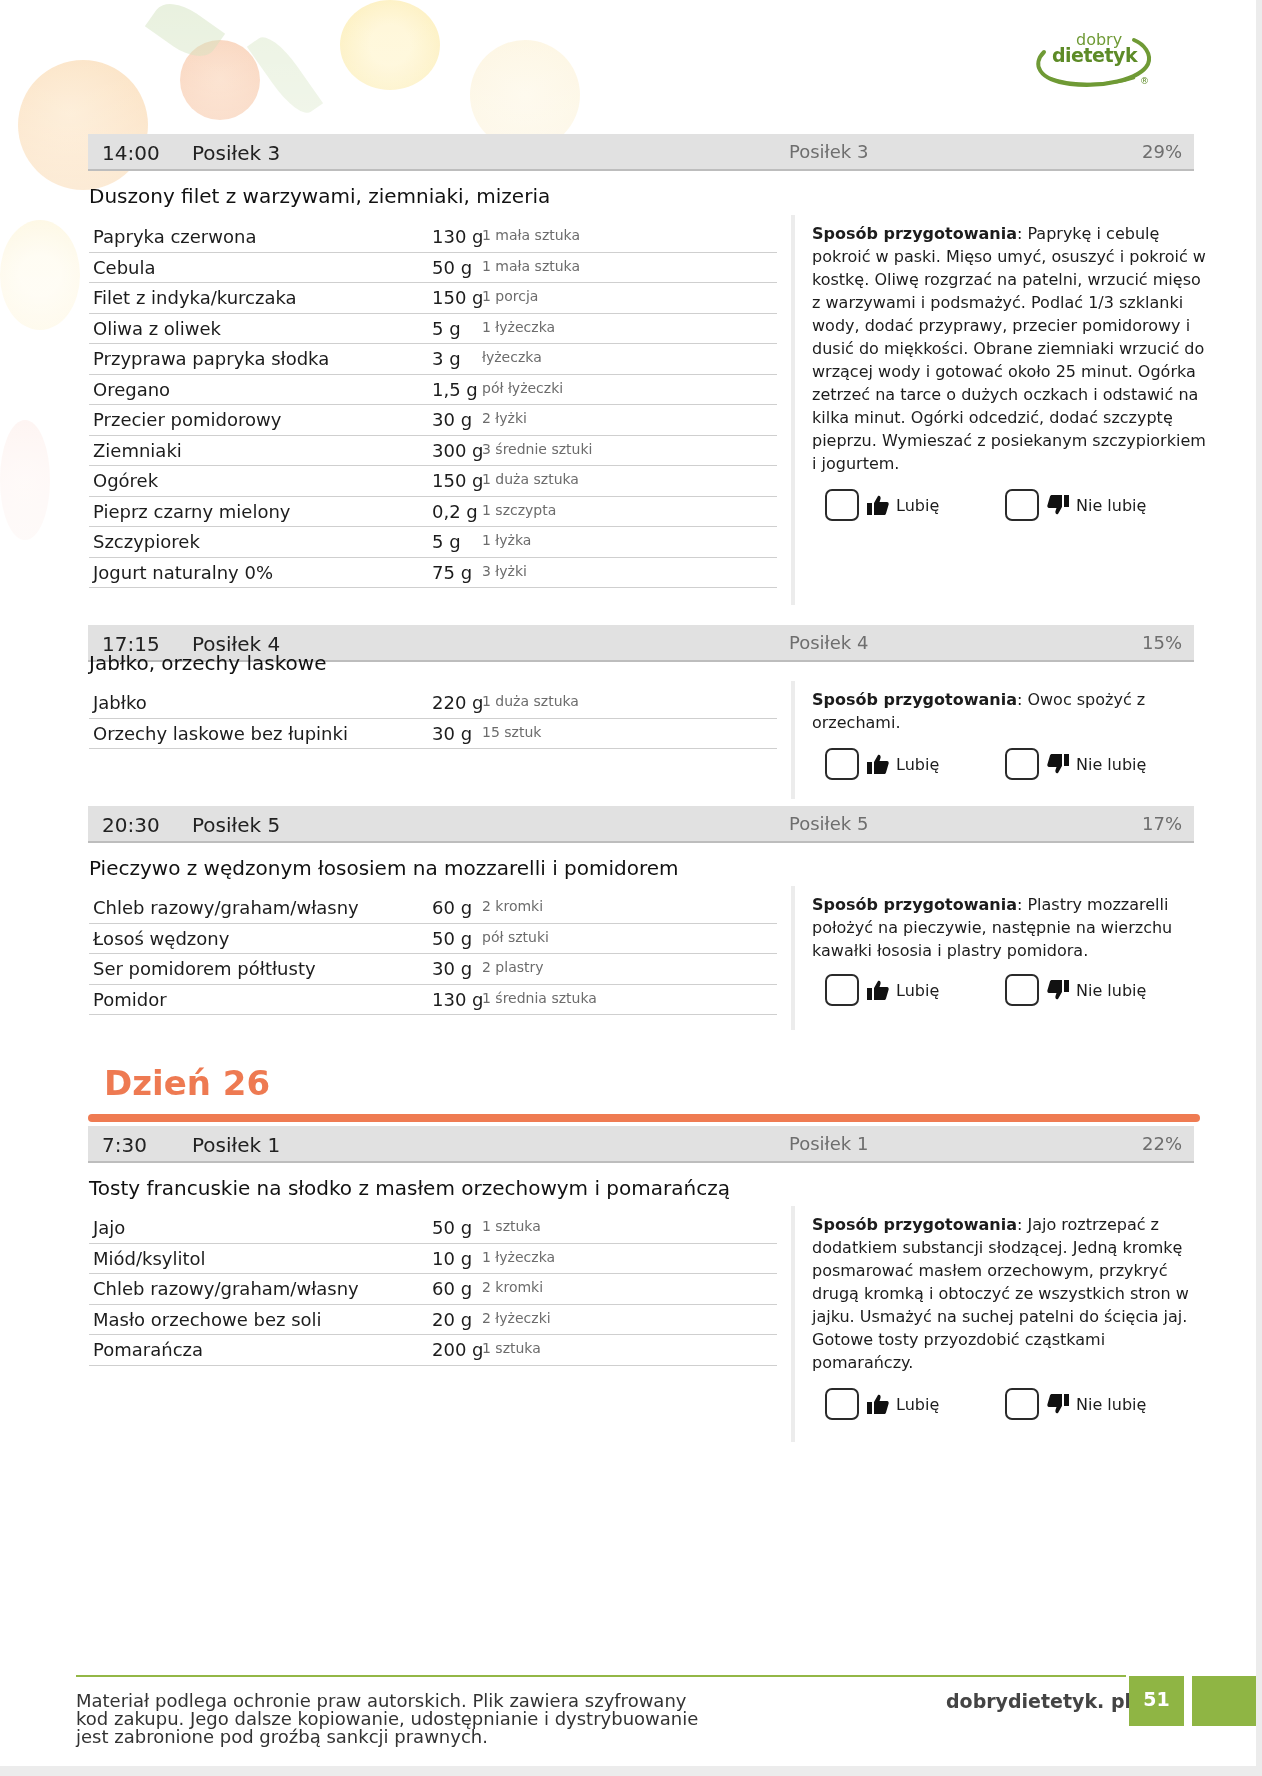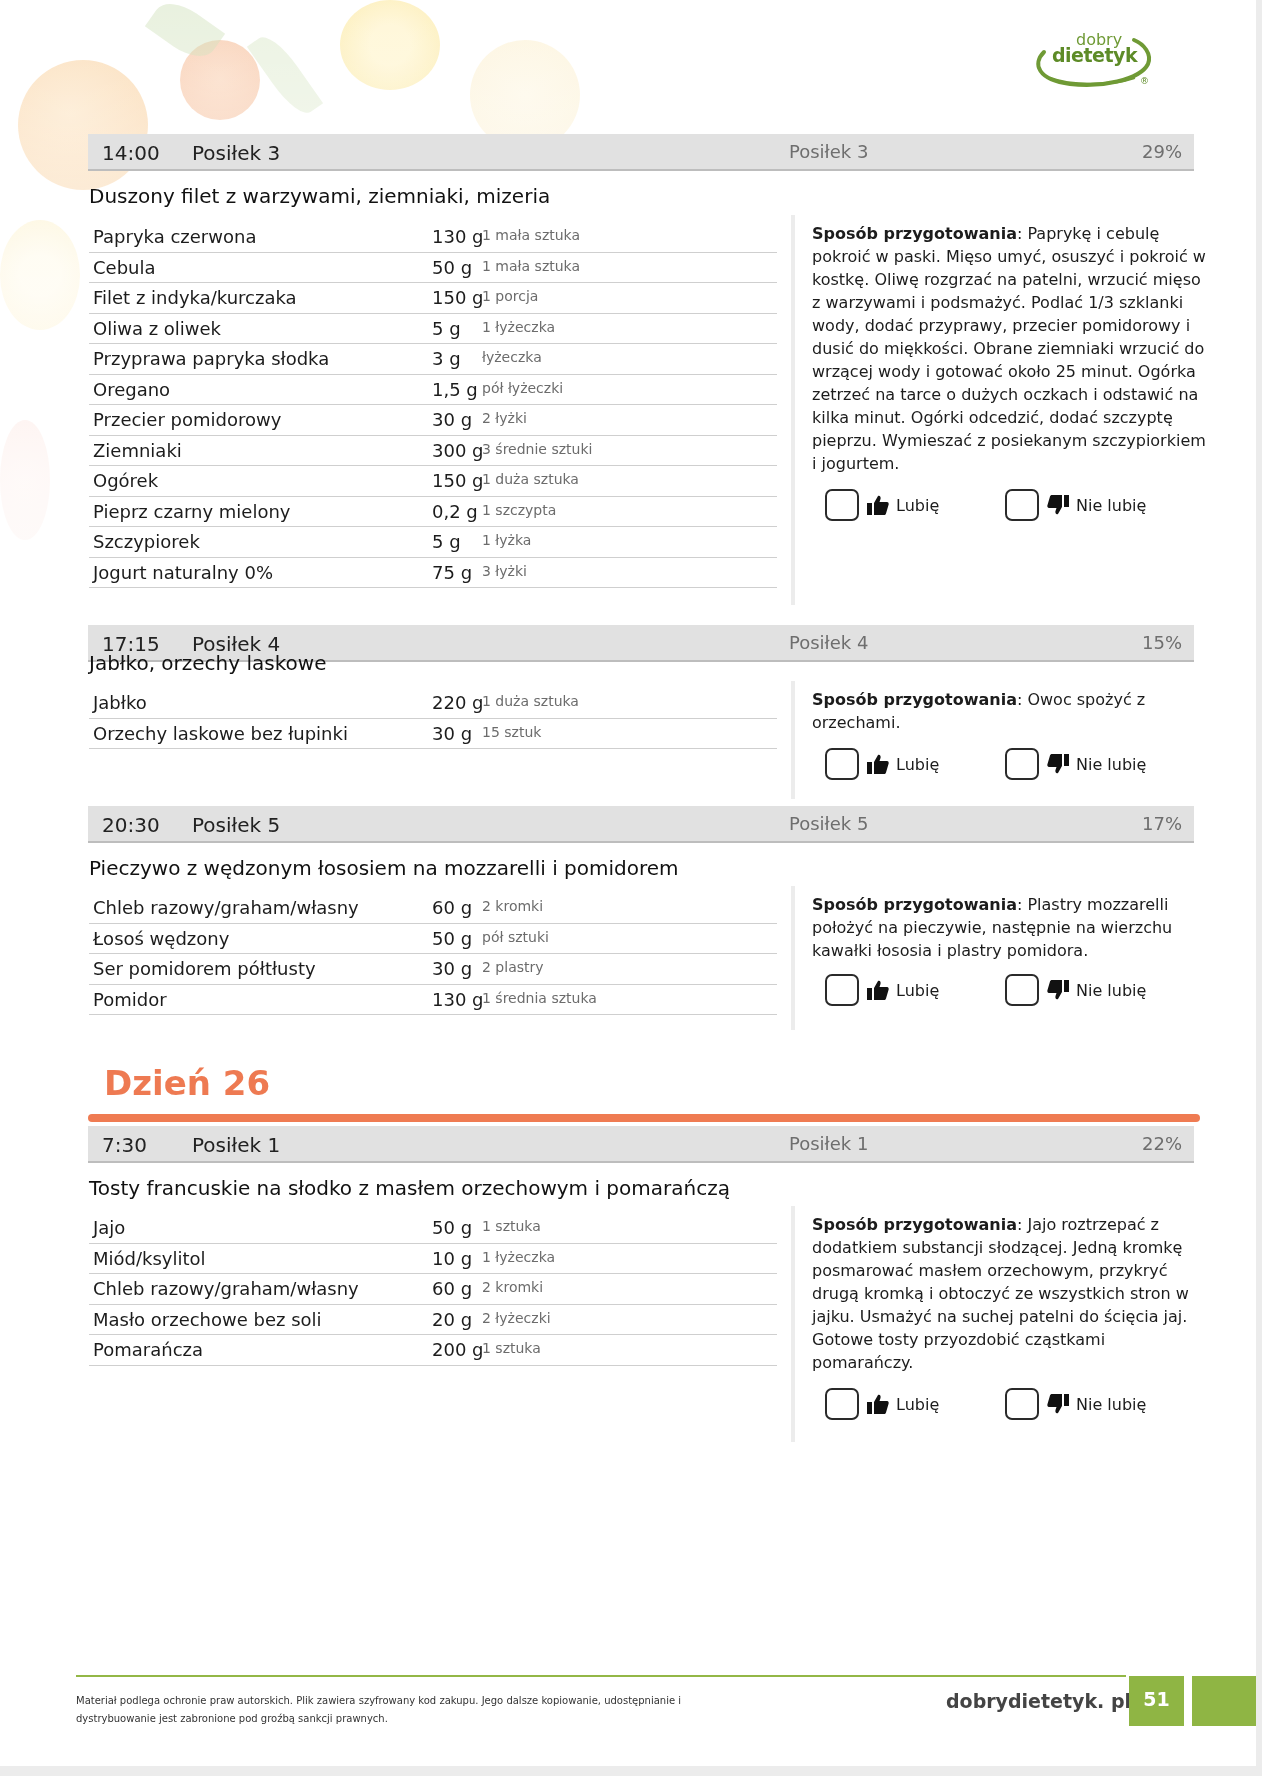--- a/index.html
+++ b/index.html
@@ -43,21 +43,21 @@
   .like .ic { width: 24px; height: 22px; margin-left: 8px; display: flex; align-items: center; }
   .like .lb { margin-left: 5px; font-size: 16px; color: #1c1c1c; text-align: right; }
   .like.yes { left: 13px; }
   .like.no { left: 193px; }
 
   .day-title { position: absolute; left: 104px; top: 1063px; font-size: 34px; font-weight: bold; color: #ee7a52; }
   .day-bar { position: absolute; left: 88px; top: 1114px; width: 1112px; height: 8px; background: #ef7b52; border-radius: 5px; }
 
   
   .footer-line { position: absolute; left: 76px; top: 1675px; width: 1050px; height: 2px; background: #93b746; }
-  .footer-txt { position: absolute; left: 76px; top: 1692px; width: 640px; font-size: 10px; line-height: 18px; color: #333; }
+  .footer-txt { position: absolute; left: 76px; top: 1692px; width: 640px; font-size: 18px; line-height: 18px; color: #333; }
   .footer-site { position: absolute; left: 946px; top: 1690px; font-size: 19px; font-weight: bold; color: #444; }
   .page-box { position: absolute; left: 1129px; top: 1676px; width: 55px; height: 50px; background: #8fb544; color: #fff; font-size: 19px; font-weight: bold; text-align: center; line-height: 46px; }
   .page-box2 { position: absolute; left: 1192px; top: 1676px; width: 64px; height: 50px; background: #8fb544; }
 </style>
 </head>
 <body>
 
 <div class="page">
 
   <div>

